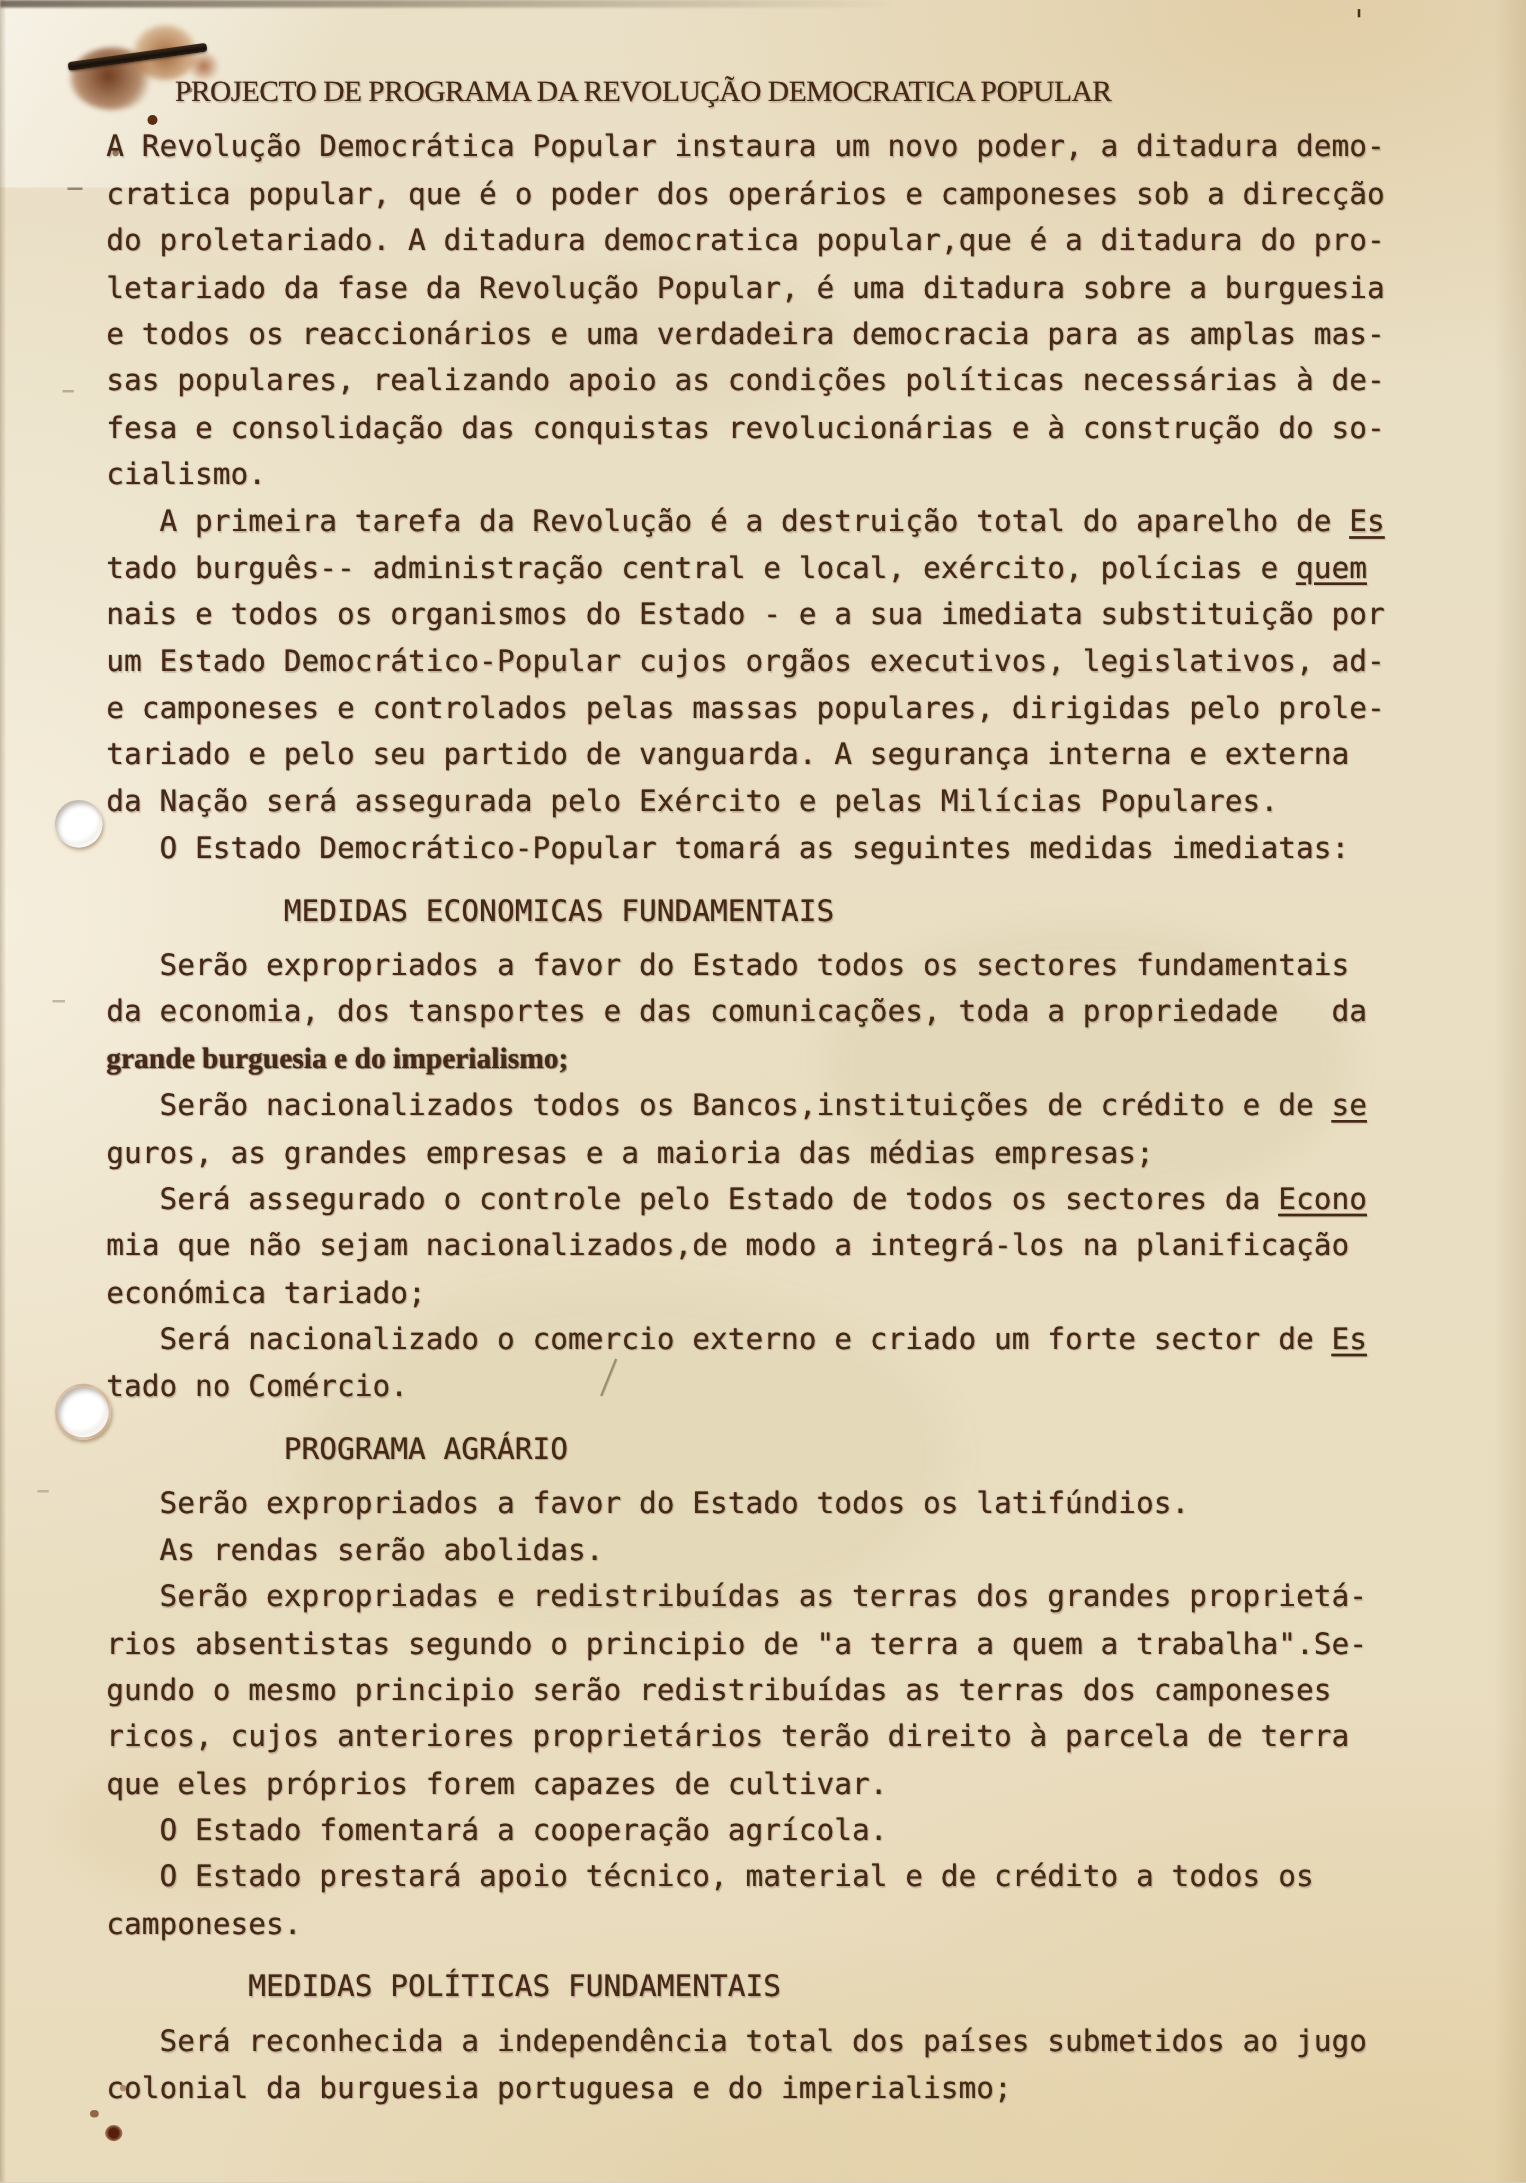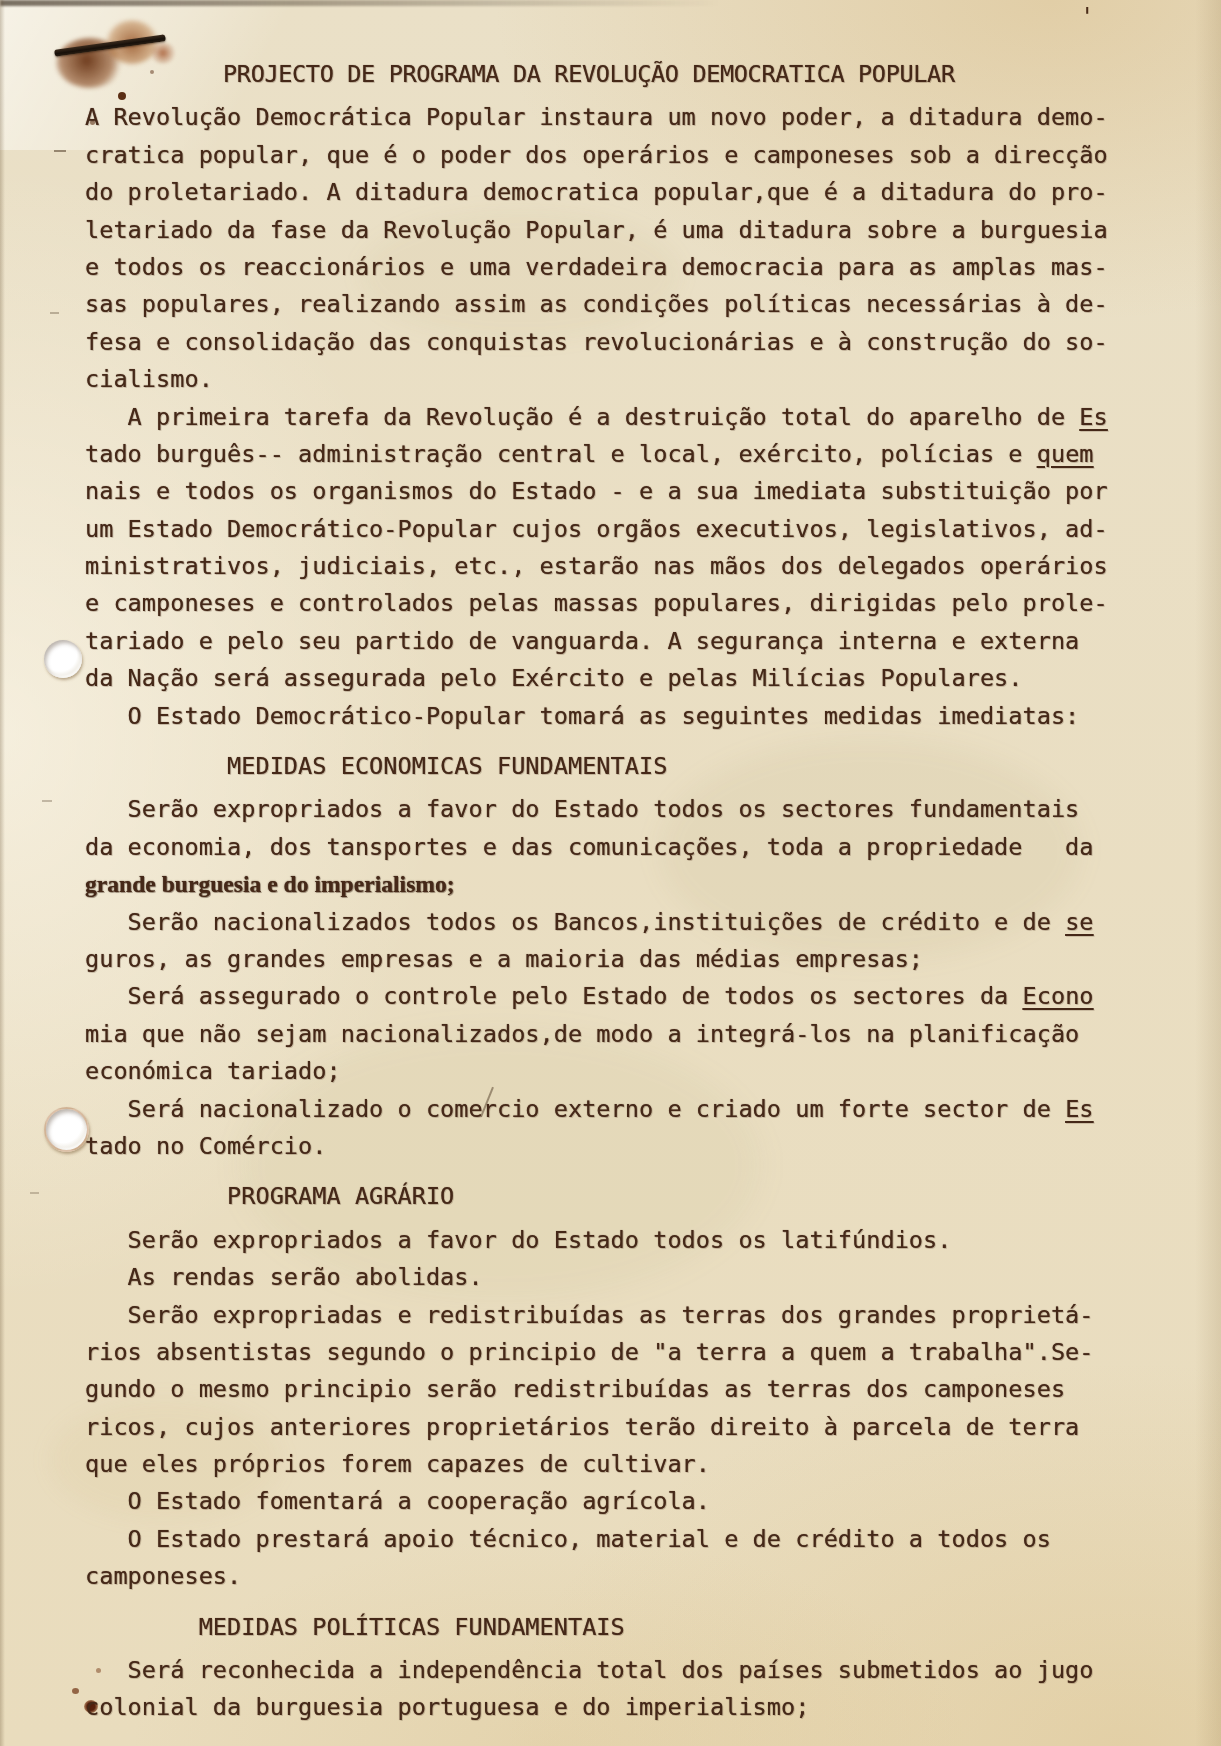--- a/index.html
+++ b/index.html
@@ -20,21 +20,21 @@
     overflow:hidden;
   }
   
   .text-layer{
     position:absolute;left:85px;top:56px;width:1080px;
     color:#452818;
     font-size:23.6px;
     text-shadow:0 0 1px rgba(69,40,24,0.65), 1px 1px 0.6px rgba(69,40,24,0.18);
   }
   .line{white-space:pre;height:37.4px;line-height:37.4px;}
-  .line.title{margin-bottom:6px;letter-spacing:-0.4px;}
+  .line.title{margin-bottom:6px;letter-spacing:-0.4px;font-family:Liberation Serif, serif;}
   .line.heading{margin-top:13px;margin-bottom:6px;}
   .line.heavy{font-weight:bold;text-shadow:0 0 1.4px rgba(50,28,12,0.8),1px 1px 0.6px rgba(50,28,12,0.3);font-family:Liberation Serif, serif;}
   .u{text-decoration:underline;text-decoration-thickness:2px;text-underline-offset:4px;text-align:right;}
   
   .abs{position:absolute;}
   .top-edge{left:0;top:0;width:720px;height:6px;
     background:linear-gradient(90deg, rgba(38,24,10,0.6), rgba(38,24,10,0.18) 70%, transparent);
     filter:blur(1px);}
   .left-edge{left:0;top:0;width:5px;height:1746px;background:linear-gradient(90deg, rgba(95,72,40,0.28), transparent);}
   .right-edge{right:0;top:0;width:26px;height:1746px;background:linear-gradient(270deg, rgba(120,90,40,0.14), transparent);}
@@ -108,28 +108,27 @@
   <div class="abs rust-dot-b"></div>
   <div class="abs rust-dot-c"></div>
 
   <div class="text-layer">
       <div class="line title"><span>          PROJECTO DE PROGRAMA DA REVOLUÇÃO DEMOCRATICA POPULAR</span></div>
       <div class="line body"><span>A Revolução Democrática Popular instaura um novo poder, a ditadura demo-</span></div>
       <div class="line body"><span>cratica popular, que é o poder dos operários e camponeses sob a direcção</span></div>
       <div class="line body"><span>do proletariado. A ditadura democratica popular,que é a ditadura do pro-</span></div>
       <div class="line body"><span>letariado da fase da Revolução Popular, é uma ditadura sobre a burguesia</span></div>
       <div class="line body"><span>e todos os reaccionários e uma verdadeira democracia para as amplas mas-</span></div>
-      <div class="line body"><span>sas populares, realizando assim as condições políticas necessárias à de-</span></div>
+      <div class="line body"><span>sas populares, realizando apoio as condições políticas necessárias à de-</span></div>
       <div class="line body"><span>fesa e consolidação das conquistas revolucionárias e à construção do so-</span></div>
       <div class="line body"><span>cialismo.</span></div>
       <div class="line body"><span>   A primeira tarefa da Revolução é a destruição total do aparelho de </span><span class="u">Es</span></div>
       <div class="line body"><span>tado burguês-- administração central e local, exército, polícias e </span><span class="u">quem</span></div>
       <div class="line body"><span>nais e todos os organismos do Estado - e a sua imediata substituição por</span></div>
       <div class="line body"><span>um Estado Democrático-Popular cujos orgãos executivos, legislativos, ad-</span></div>
-      <div class="line body"><span>ministrativos, judiciais, etc., estarão nas mãos dos delegados operários</span></div>
       <div class="line body"><span>e camponeses e controlados pelas massas populares, dirigidas pelo prole-</span></div>
       <div class="line body"><span>tariado e pelo seu partido de vanguarda. A segurança interna e externa</span></div>
       <div class="line body"><span>da Nação será assegurada pelo Exército e pelas Milícias Populares.</span></div>
       <div class="line body"><span>   O Estado Democrático-Popular tomará as seguintes medidas imediatas:</span></div>
       <div class="line heading"><span>          MEDIDAS ECONOMICAS FUNDAMENTAIS</span></div>
       <div class="line body"><span>   Serão expropriados a favor do Estado todos os sectores fundamentais</span></div>
       <div class="line body"><span>da economia, dos tansportes e das comunicações, toda a propriedade   da</span></div>
       <div class="line body heavy"><span>grande burguesia e do imperialismo;</span></div>
       <div class="line body"><span>   Serão nacionalizados todos os Bancos,instituições de crédito e de </span><span class="u">se</span></div>
       <div class="line body"><span>guros, as grandes empresas e a maioria das médias empresas;</span></div>

